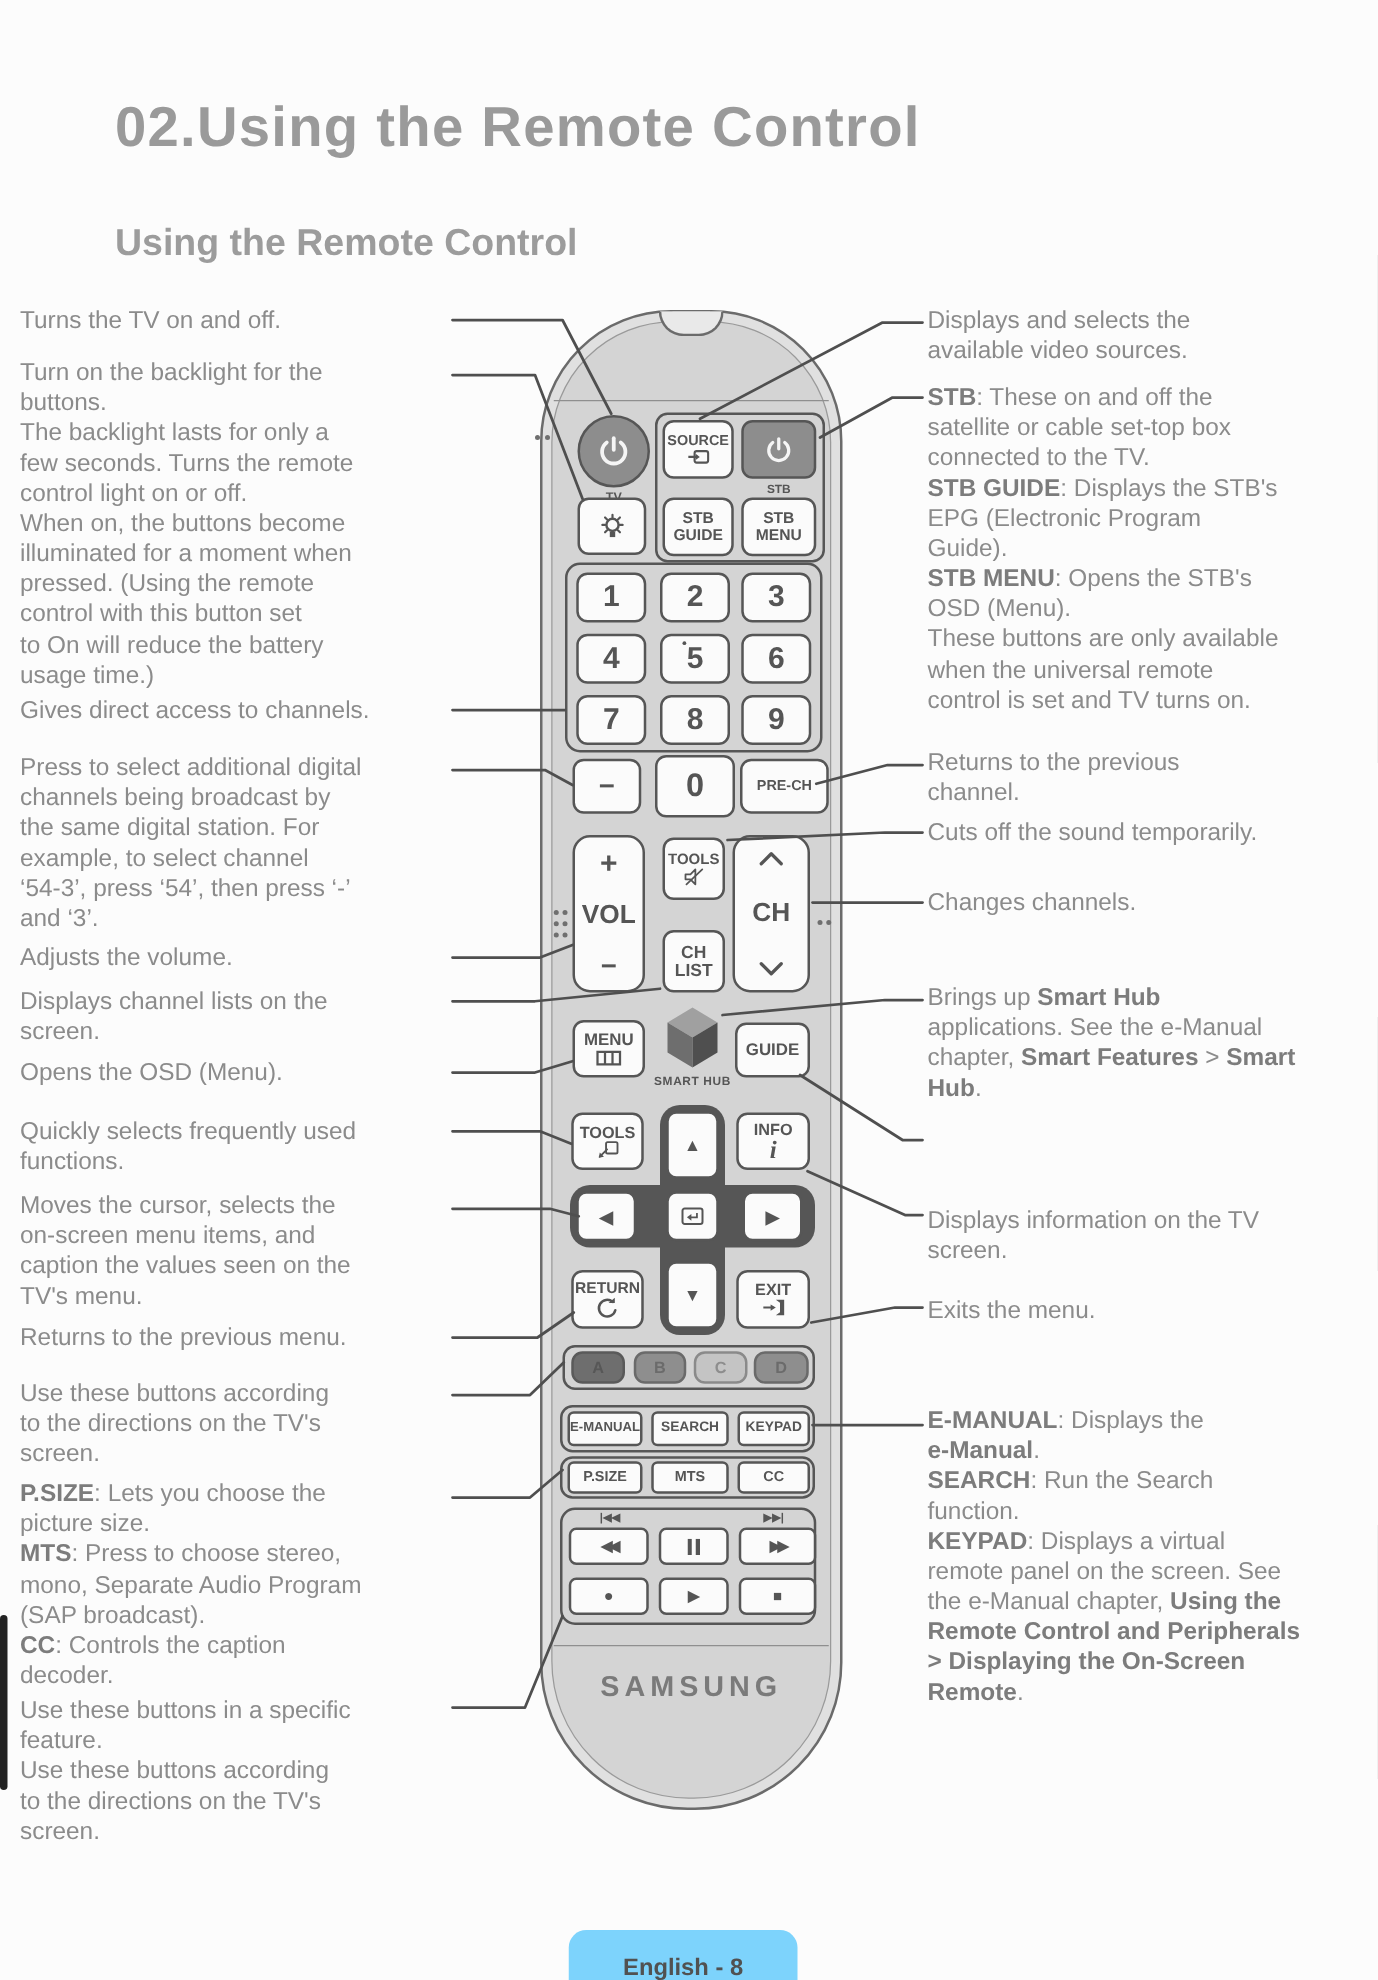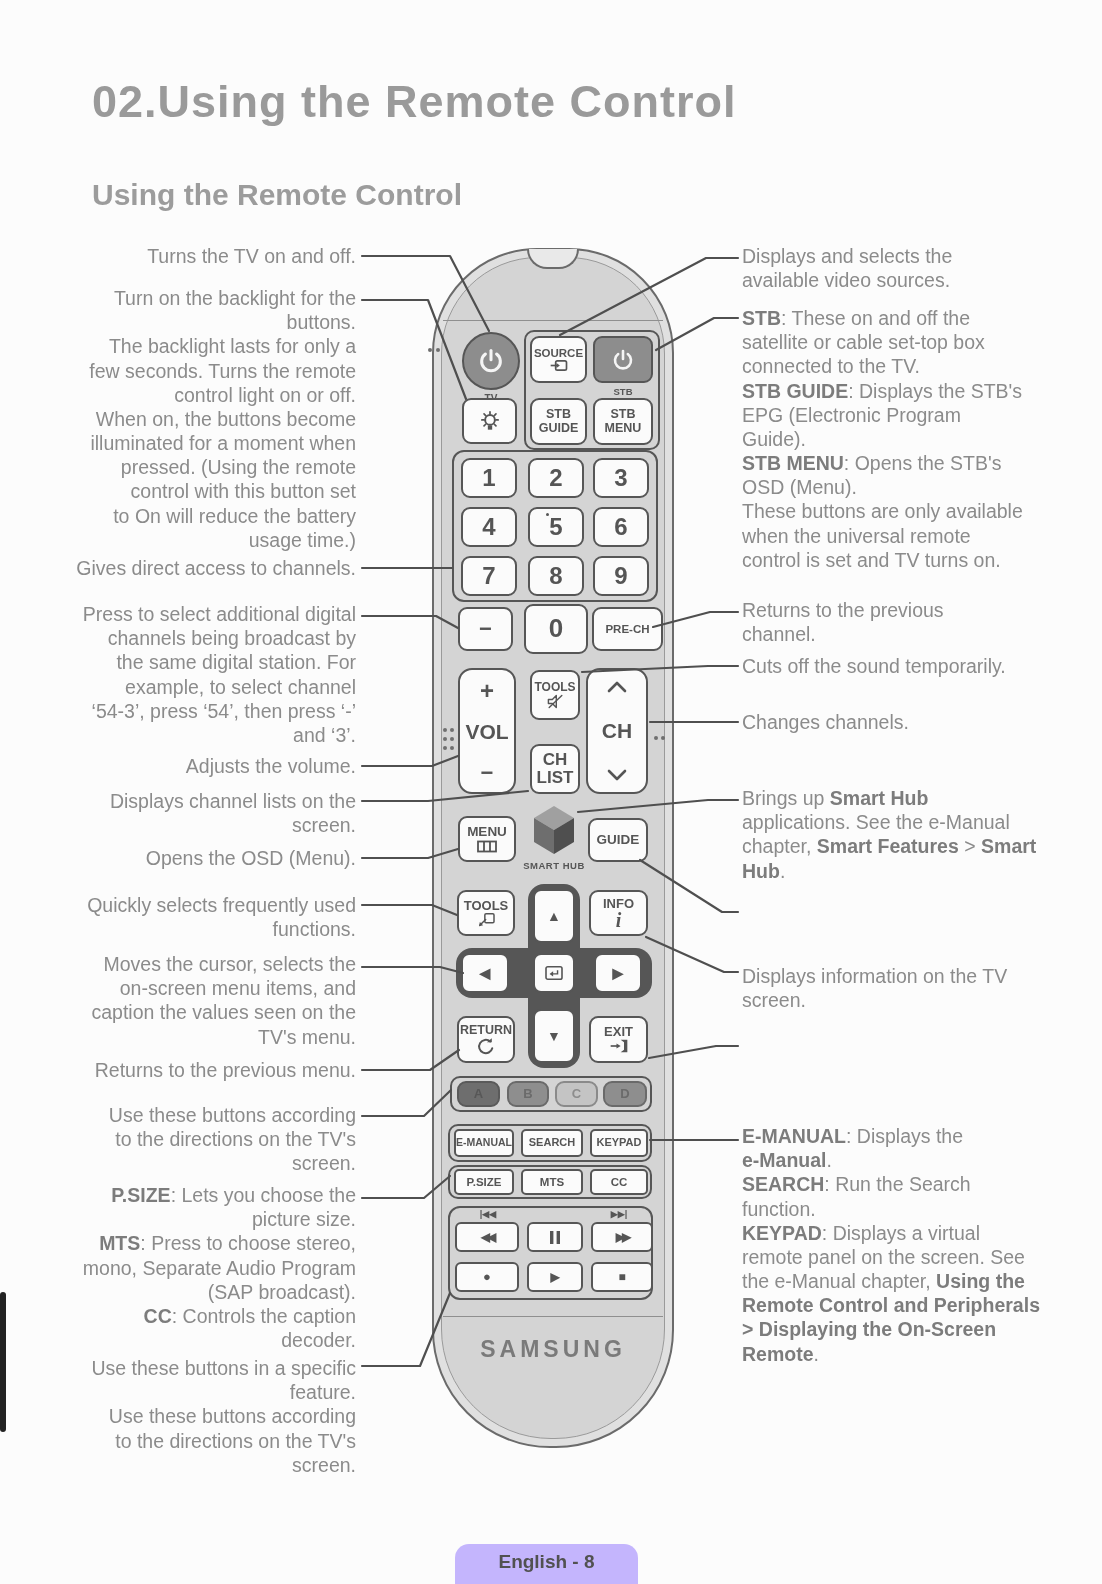--- a/index.html
+++ b/index.html
@@ -1,34 +1,34 @@
 <!DOCTYPE html>
 <html><head>
 <meta charset="utf-8">
 <style>
   html,body{margin:0;padding:0;background:#e8e8e8;}
   .page{position:relative;width:1102px;height:1584px;background:#fcfcfc;font-family:"Liberation Sans",sans-serif;overflow:hidden;margin:0 auto;}
   .title{position:absolute;left:92px;top:76px;font-size:45px;font-weight:700;color:#9a9a9a;letter-spacing:1px;}
   .subtitle{position:absolute;left:92px;top:178px;font-size:30px;font-weight:700;color:#9c9c9c;}
   .callout{position:absolute;font-size:19.5px;line-height:1.24;color:#8b8b8b;white-space:pre-line;}
   .callout .b{font-weight:700;color:#7c7c7c;}
-  .cl{width:340px;right:746px;text-align:right;}
+  .cl{width:340px;right:746px;}
   .cr{width:330px;left:742px;text-align:left;}
   .remote-body{position:absolute;left:432px;top:248px;width:242px;height:1200px;background:#e0e0e0;border:2px solid #6b6b6b;border-radius:105px 105px 118px 118px;box-sizing:border-box;}
   .remote-face{position:absolute;left:441px;top:257px;width:224px;height:1182px;background:#d4d4d4;border:1px solid #9a9a9a;border-radius:97px 97px 110px 110px;box-sizing:border-box;}
   .face-line{position:absolute;left:443px;width:220px;border-top:1.5px solid #8f8f8f;}
   .notch{position:absolute;left:527px;top:249px;width:52px;height:20px;background:#e9e9e9;border:2px solid #6b6b6b;border-top:none;border-radius:0 0 26px 26px;box-sizing:border-box;}
   .btn{position:absolute;box-sizing:border-box;background:#fbfbfb;border:2px solid #565656;border-radius:9px;color:#555;display:flex;align-items:center;justify-content:center;flex-direction:column;font-weight:700;text-align:center;line-height:1.05;}
   .btn.dark{background:#8d8d8d;}
   .group{position:absolute;border:2px solid #565656;border-radius:12px;box-sizing:border-box;}
   .navbar{position:absolute;background:#565656;border-radius:16px;}
   .lbl{position:absolute;font-weight:700;color:#555;text-align:center;}
   .dot{position:absolute;width:4px;height:4px;border-radius:50%;background:#6f6f6f;}
   .lines{position:absolute;left:0;top:0;pointer-events:none;}
-  .badge{position:absolute;left:455px;top:1544px;width:183px;height:40px;background:#c4b5fd;border-radius:14px 14px 0 0;display:flex;align-items:flex-start;justify-content:center;padding-top:7px;box-sizing:border-box;font-size:19px;font-weight:700;color:#515151;}
+  .badge{position:absolute;left:455px;top:1544px;width:183px;height:40px;background:#7dd3fc;border-radius:14px 14px 0 0;display:flex;align-items:flex-start;justify-content:center;padding-top:20px;box-sizing:border-box;font-size:19px;font-weight:700;color:#515151;}
   .artifact{position:absolute;left:0;top:1292px;width:6px;height:140px;background:#222;border-radius:3px;}
   .tactile{position:absolute;width:3px;height:3px;border-radius:50%;background:#555;}
 </style>
 </head>
 <body>
 
 <div class="page">
 
   <div class="title">02.Using the Remote Control</div>
   <div class="subtitle">Using the Remote Control</div>
@@ -95,20 +95,21 @@
   <div class="callout cr" style="top:598px"><span>Returns to the previous
 channel.</span></div>
   <div class="callout cr" style="top:654px"><span>Cuts off the sound temporarily.</span></div>
   <div class="callout cr" style="top:710px"><span>Changes channels.</span></div>
   <div class="callout cr" style="top:786px"><span>Brings up </span><span class="b">Smart Hub</span><span>
 applications. See the e-Manual
 chapter, </span><span class="b">Smart Features</span><span> &gt; </span><span class="b">Smart
 Hub</span><span>.</span></div>
   <div class="callout cr" style="top:964px"><span>Displays information on the TV
 screen.</span></div>
+  <div class="callout cr" style="top:1036px"><span>Exits the menu.</span></div>
   <div class="callout cr" style="top:1124px"><span class="b">E-MANUAL</span><span>: Displays the
 </span><span class="b">e-Manual</span><span>.
 </span><span class="b">SEARCH</span><span>: Run the Search
 function.
 </span><span class="b">KEYPAD</span><span>: Displays a virtual
 remote panel on the screen. See
 the e-Manual chapter, </span><span class="b">Using the
 Remote Control and Peripherals
 &gt; Displaying the On-Screen
 Remote</span><span>.</span></div>
@@ -210,21 +211,21 @@
     <span style="font-size:21px">VOL</span>
     <span style="font-size:22px">−</span>
   </div>
   <div class="btn" style="left:530px;top:670px;width:50px;height:50px;font-size:12px">
     <span>TOOLS</span>
     <svg width="19" height="15" viewBox="0 0 24 19">
         <path d="M3 7h5l5-5v15l-5-5H3z" fill="none" stroke="#555" stroke-width="1.8" stroke-linejoin="round"></path>
         <path d="M4 17L20 2" stroke="#555" stroke-width="1.8" stroke-linecap="round"></path>
       </svg>
   </div>
-  <div class="btn" style="left:530px;top:744px;width:50px;height:50px;font-size:17px">
+  <div class="btn" style="left:530px;top:744px;width:50px;height:50px;font-size:14px">
       <span>CH LIST</span>
     </div>
   <div class="btn" style="left:586px;top:668px;width:62px;height:126px;justify-content:space-between;padding:10px 0;border-radius:14px">
     <svg width="24" height="13" viewBox="0 0 24 13">
         <path d="M4 11l8-8 8 8" fill="none" stroke="#555" stroke-width="2.6" stroke-linecap="round" stroke-linejoin="round"></path>
       </svg>
     <span style="font-size:21px">CH</span>
     <svg width="24" height="13" viewBox="0 0 24 13">
         <path d="M4 2l8 8 8-8" fill="none" stroke="#555" stroke-width="2.6" stroke-linecap="round" stroke-linejoin="round"></path>
       </svg>

